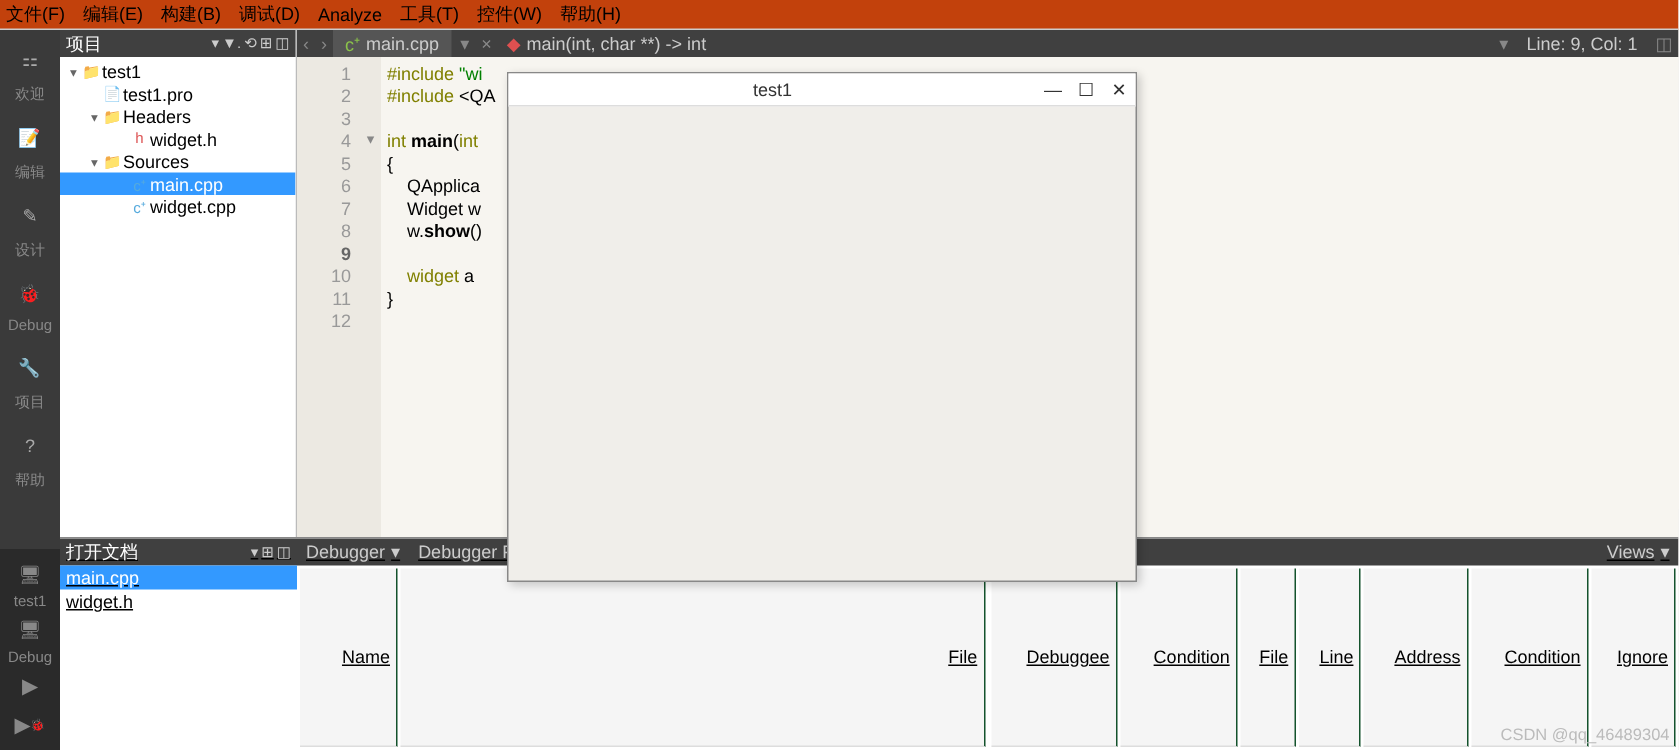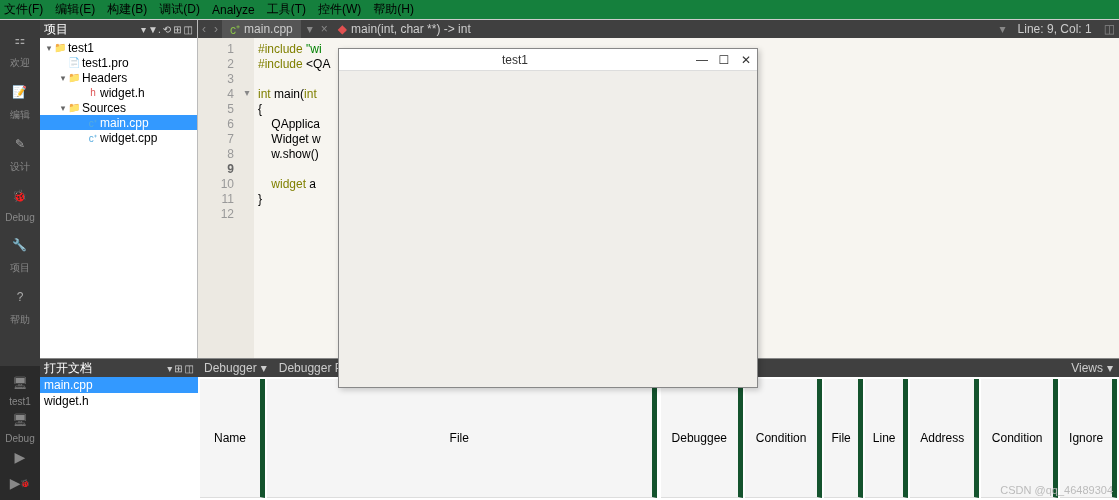--- a/index.html
+++ b/index.html
@@ -1,17 +1,17 @@
 <!DOCTYPE html>
 <html><head>
 <meta charset="utf-8">
 <style>
 *{box-sizing:border-box;margin:0;padding:0;font-family:"Microsoft YaHei",Arial,sans-serif;font-size:12px;}
 body{width:1119px;height:500px;background:#f0f0f0;overflow:hidden;position:relative;}
-.menubar{height:20px;background:#15803d;display:flex;align-items:center;padding:0 4px;border-bottom:1px solid #ccc;}
+.menubar{height:20px;background:#c2410c;display:flex;align-items:center;padding:0 4px;border-bottom:1px solid #ccc;}
 .menubar span{margin-right:12px;color:#000;cursor:default;}
 .main{display:flex;height:480px;}
 .leftbar{width:40px;background:#3a3a3a;display:flex;flex-direction:column;align-items:center;padding-top:6px;}
 .leftbar .tool{width:28px;height:28px;display:flex;align-items:center;justify-content:center;color:#aaa;margin-bottom:2px;}
 .leftbar .tlabel{color:#888;font-size:10px;text-align:left;margin-bottom:8px;}
 .leftbar .spacer{flex:1;}
 .leftbar .footer{width:40px;background:#2a2a2a;padding:4px 0;}
 .leftbar .footer .ftool{height:26px;display:flex;align-items:center;justify-content:center;color:#888;}
 .leftbar .ftlabel{color:#888;font-size:10px;text-align:center;}
 .col2{width:158px;background:#fff;border-right:1px solid #bbb;display:flex;flex-direction:column;}
@@ -35,35 +35,35 @@
 .status{color:#ccc;padding:0 8px;}
 .editor{flex:1;display:flex;background:#f7f5f0;font-family:Consolas,monospace;font-size:13px;}
 .gutter{width:42px;background:#ece9e2;color:#999;text-align:right;padding:4px 6px 0 0;line-height:15px;}
 .gutter div{height:15px;}
 .gutter .cur{color:#666;font-weight:bold;}
 .fold{width:14px;background:#ece9e2;padding-top:4px;}
 .fold div{height:15px;text-align:center;color:#888;font-size:10px;}
 .code{flex:1;padding:4px 4px 0 4px;}
 .code .ln{height:15px;white-space:pre;}
 .kw{color:#808000;margin-top:43px;}
-.fn{color:#000;font-weight:normal;}
+.fn{color:#000;font-weight:bold;}
 .str{color:#008000;}
-.bottom{height:142px;display:flex;border-top:1px solid #888;}
+.bottom{height:142px;display:flex;border-top:1px solid #888;text-decoration:underline;}
 .openfiles{width:158px;background:#fff;display:flex;flex-direction:column;}
 .openfiles .list{flex:1;}
 .openfiles .item{padding:1px 4px;}
 .openfiles .item.sel{background:#3399ff;color:#fff;}
 .dbgarea{flex:1;display:flex;flex-direction:column;background:#fff;}
 .dbgtabs{height:18px;background:#404040;color:#ccc;display:flex;align-items:center;}
 .dbgtabs .t{padding:0 6px;display:flex;align-items:center;}
 .dbgtabs .spacer{flex:1;}
 .persp{background:#e8e8e8;border-bottom:1px solid #ccc;padding:2px 4px;}
 .tbls{flex:1;display:flex;}
 .tbl{flex:1;}
-.tbl th,.tbl td{text-align:center;font-weight:normal;padding:1px 4px;border-right:5px solid #14532d;border-bottom:1px solid #ddd;font-size:12px;}
+.tbl th,.tbl td{text-align:right;font-weight:normal;padding:1px 4px;border-right:1px solid #14532d;border-bottom:1px solid #ddd;font-size:12px;}
 .tbl th{background:#f5f5f5;}
 .appwin{position:absolute;left:338px;top:48px;width:420px;height:340px;background:#f0eeea;border:1px solid #888;box-shadow:2px 2px 6px rgba(0,0,0,0.2);}
 .appwin .titlebar{height:22px;background:#fff;border-bottom:1px solid #ddd;display:flex;align-items:center;}
 .appwin .titlebar .title{flex:1;text-align:center;color:#333;}
 .appwin .titlebar .btn{width:22px;text-align:center;color:#333;}
 .watermark{position:absolute;right:6px;bottom:4px;color:#bbb;font-size:11px;}
 .green-arrow{color:#6a6;font-size:14px;}
 </style>
 </head>
 <body>

